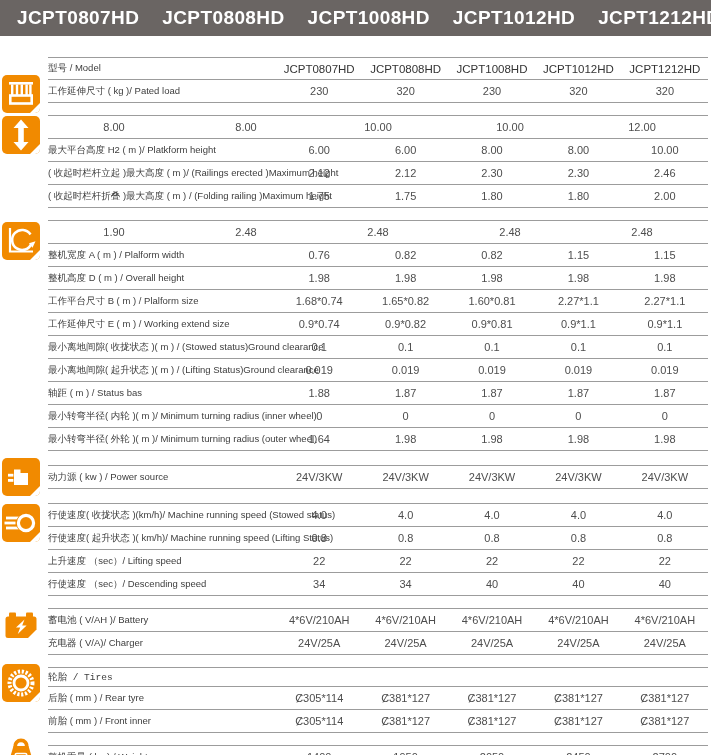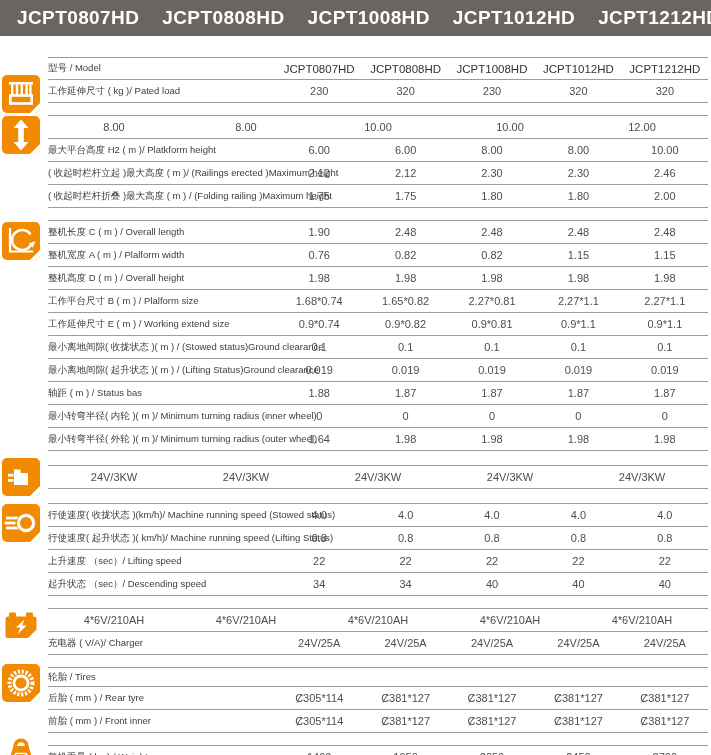--- a/index.html
+++ b/index.html
@@ -17,21 +17,21 @@
   
   .content{margin-top:21px;}
   .section{
     position:relative;margin-left:48px;margin-right:3px;
     border-top:1px solid #9C9C9C;margin-bottom:12px;
   }
   .section.gap-lg{margin-bottom:14px;}
   .section:last-child{margin-bottom:0;}
   .row{display:flex;align-items:center;height:22px;border-bottom:1px solid #9C9C9C;}
   .row.model-row{height:21px;}
-  .row.header-row{height:18px;}
+  .row.header-row{height:18px;font-family:Liberation Mono, monospace;}
   .row .label{
     width:228px;flex:0 0 228px;font-size:9.5px;color:#3d3d3d;
     white-space:nowrap;
   }
   .row .val{flex:1;text-align:center;font-size:11px;color:#4d4d4d;white-space:nowrap;}
   .row.model-row .val{font-size:11.5px;color:#333333;}
   
   .icon{position:absolute;left:-46px;width:38px;height:38px;}
   .icon svg{position:absolute;left:0;top:0;width:100%;height:100%;}
   .icon.square{background:#F18A00;border-radius:5px;overflow:hidden;}
@@ -121,21 +121,20 @@
     </div>
     <div class="section gap-lg">
       <div class="icon square" style="top: 1px;">
         <svg viewBox="0 0 38 38" fill="none">
           <path d="M8 6 V29.5 H31" stroke="#fff" stroke-width="2.2"></path>
           <path d="M28.5 12.5 A10 10 0 1 0 29.5 21.5" stroke="#fff" stroke-width="2.6"></path>
           <path d="M33.5 19.2 L27 21.2 L30.5 25.8 Z" fill="#fff"></path>
         </svg>
       </div>
       <div class="row">
-        <span class="label">整机长度 C ( m ) / Overall length</span>
         <span class="val">1.90</span>
         <span class="val">2.48</span>
         <span class="val">2.48</span>
         <span class="val">2.48</span>
         <span class="val">2.48</span>
       </div>
       <div class="row">
         <span class="label">整机宽度 A ( m ) / Plalform width</span>
         <span class="val">0.76</span>
         <span class="val">0.82</span>
@@ -148,21 +147,21 @@
         <span class="val">1.98</span>
         <span class="val">1.98</span>
         <span class="val">1.98</span>
         <span class="val">1.98</span>
         <span class="val">1.98</span>
       </div>
       <div class="row">
         <span class="label">工作平台尺寸 B ( m ) / Plalform size</span>
         <span class="val">1.68*0.74</span>
         <span class="val">1.65*0.82</span>
-        <span class="val">2.27*0.81</span>
+        <span class="val">1.60*0.81</span>
         <span class="val">2.27*1.1</span>
         <span class="val">2.27*1.1</span>
       </div>
       <div class="row">
         <span class="label">工作延伸尺寸 E ( m ) / Working extend size</span>
         <span class="val">0.9*0.74</span>
         <span class="val">0.9*0.82</span>
         <span class="val">0.9*0.81</span>
         <span class="val">0.9*1.1</span>
         <span class="val">0.9*1.1</span>
@@ -210,20 +209,21 @@
     </div>
     <div class="section gap-lg">
       <div class="icon square" style="top: -8px;">
         <svg viewBox="0 0 38 38">
           <path d="M12 11.5 h6.5 v3.5 h7.5 v12 h-14 z" fill="#fff"></path>
           <rect x="6" y="15.8" width="5.4" height="2.8" fill="#fff"></rect>
           <rect x="6" y="21" width="5.4" height="2.8" fill="#fff"></rect>
         </svg>
       </div>
       <div class="row">
+        <span class="label">动力源 ( kw ) / Power source</span>
         <span class="val">24V/3KW</span>
         <span class="val">24V/3KW</span>
         <span class="val">24V/3KW</span>
         <span class="val">24V/3KW</span>
         <span class="val">24V/3KW</span>
       </div>
     </div>
     <div class="section">
       <div class="icon square" style="top: 0px;">
         <svg viewBox="0 0 38 38">
@@ -252,38 +252,39 @@
       </div>
       <div class="row">
         <span class="label">上升速度 （sec）/ Lifting speed</span>
         <span class="val">22</span>
         <span class="val">22</span>
         <span class="val">22</span>
         <span class="val">22</span>
         <span class="val">22</span>
       </div>
       <div class="row">
-        <span class="label">起升状态 （sec）/ Descending speed</span>
+        <span class="label">行使速度 （sec）/ Descending speed</span>
         <span class="val">34</span>
         <span class="val">34</span>
         <span class="val">40</span>
         <span class="val">40</span>
         <span class="val">40</span>
       </div>
     </div>
     <div class="section">
       <div class="icon" style="top: -3px;">
         <svg viewBox="0 0 38 38">
           <rect x="7" y="6.5" width="7" height="5" rx="1" fill="#F18A00"></rect>
           <rect x="24" y="6.5" width="7" height="5" rx="1" fill="#F18A00"></rect>
           <path d="M6 10.5 h26 a2.5 2.5 0 0 1 2.5 2.5 v10.5 l-8.5 8.5 H6 a2.5 2.5 0 0 1 -2.5 -2.5 v-16.5 a2.5 2.5 0 0 1 2.5 -2.5 z" fill="#F18A00"></path>
           <path d="M22.5 13.5 L14 21.5 H18.2 L15.8 28 L24.6 19.5 H20.2 Z" fill="#fff"></path>
         </svg>
       </div>
       <div class="row">
+        <span class="label">蓄电池 ( V/AH )/ Battery</span>
         <span class="val">4*6V/210AH</span>
         <span class="val">4*6V/210AH</span>
         <span class="val">4*6V/210AH</span>
         <span class="val">4*6V/210AH</span>
         <span class="val">4*6V/210AH</span>
       </div>
       <div class="row">
         <span class="label">充电器 ( V/A)/ Charger</span>
         <span class="val">24V/25A</span>
         <span class="val">24V/25A</span>

